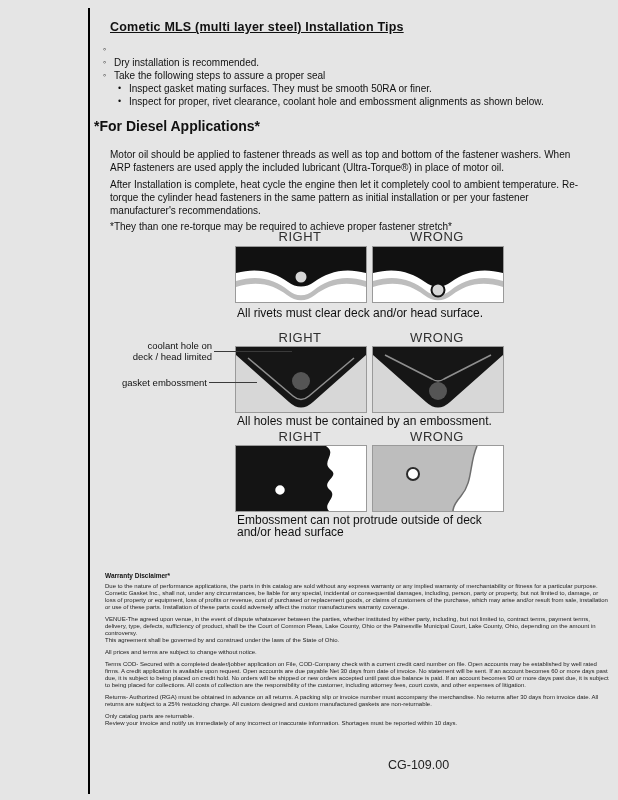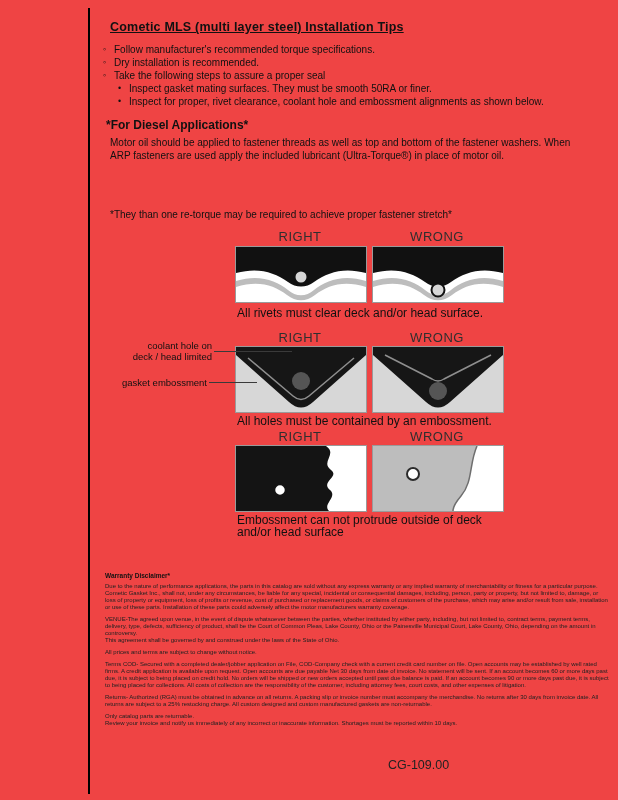--- a/index.html
+++ b/index.html
@@ -1,31 +1,31 @@
 <!DOCTYPE html>
 <html><head>
 <meta charset="utf-8">
 <style>
   * { margin:0; padding:0; box-sizing:border-box; }
   html,body { background:#ffffff; }
   body { font-family:"Liberation Sans","DejaVu Sans",sans-serif; color:#111; }
-  .page { position:relative; width:618px; height:800px; background:#ef4444; overflow:hidden; }
+  .page { position:relative; width:618px; height:800px; background:#e5e5e5; overflow:hidden; }
 
   .rule { position:absolute; left:88px; top:8px; width:2px; height:786px; background:#000; }
 
   .title { position:absolute; left:110px; top:20px; font-size:12.5px; font-weight:bold;
            text-decoration:underline; letter-spacing:0.2px; }
 
   .tips { position:absolute; left:103px; top:43px; width:482px; font-size:10px; }
   .tip { display:flex; line-height:13px; }
   .tip .mk { flex:0 0 11px; width:11px; font-size:9px; }
   .tip.sub { padding-left:15px; }
 
-  .h2 { position:absolute; left:106px; top:118px; font-size:12px; font-weight:bold; }
-  .para { position:absolute; left:110px; width:482px; font-size:10px; line-height:13px; }
+  .h2 { position:absolute; left:94px; top:118px; font-size:14px; font-weight:bold; }
+  .para { position:absolute; left:110px; width:482px; font-size:10px; line-height:13px;margin-top:12px; }
 
   .dg-label { position:absolute; width:130px; text-align:center; font-size:13px; color:#2f2f2f;
               letter-spacing:0.5px; }
   .col-r { left:235px; }
   .col-w { left:372px; }
   .dg { position:absolute; width:130px; border:1px solid #9a9a9a; background:#fff;
         display:block; box-sizing:content-box; }
 
   .caption { position:absolute; left:237px; width:340px; font-size:12px; line-height:12px;
              white-space:pre-line; }
@@ -44,21 +44,20 @@
 
 <div class="page">
 
   <div class="rule"></div>
 
   <h1 class="title">Cometic MLS (multi layer steel) Installation Tips</h1>
 
   <div class="tips">
     <div class="tip">
       <span class="mk">◦</span>
-      <span class="tx">Follow manufacturer's recommended torque specifications.</span>
     </div>
     <div class="tip">
       <span class="mk">◦</span>
       <span class="tx">Dry installation is recommended.</span>
     </div>
     <div class="tip">
       <span class="mk">◦</span>
       <span class="tx">Take the following steps to assure a proper seal</span>
     </div>
     <div class="tip sub">
@@ -66,20 +65,21 @@
       <span class="tx">Inspect gasket mating surfaces.  They must be smooth 50RA or finer.</span>
     </div>
     <div class="tip sub">
       <span class="mk">•</span>
       <span class="tx">Inspect for proper, rivet clearance, coolant hole and embossment alignments as shown below.</span>
     </div>
   </div>
 
   <h2 class="h2">*For Diesel Applications*</h2>
   <p class="para" style="top:136px">Motor oil should be applied to fastener threads as well as top and bottom of the fastener washers. When ARP fasteners are used apply the included lubricant (Ultra-Torque®) in place of motor oil.</p>
+  <p class="para" style="top:166px">After Installation is complete, heat cycle the engine then let it completely cool to ambient temperature. Re-torque the cylinder head fasteners in the same pattern as initial installation or per your fastener manufacturer's recommendations.</p>
   <p class="para" style="top:208px">*They than one re-torque may be required to achieve proper fastener stretch*</p>
 
   <div class="dg-label col-r" style="top:229px">RIGHT</div>
   <div class="dg-label col-w" style="top:229px">WRONG</div>
 
   <svg class="dg col-r" style="top:246px" width="130" height="55" viewBox="0 0 130 55">
     <rect x="0" y="0" width="130" height="55" fill="#ffffff"></rect>
     <path d="M0,34 C22,27 40,33 52,43 C60,50 70,50 78,43 C90,33 108,27 130,34 L130,40 C108,33 92,38 79,48 C70,55 60,55 51,48 C38,38 22,33 0,40 Z" fill="#bdbdbd"></path>
     <path d="M0,0 H130 V26 C108,20 92,25 78,35 C70,41 60,41 52,35 C38,25 22,20 0,26 Z" fill="#111111"></path>
     <circle cx="65" cy="30" r="6.5" fill="#d6d6d6" stroke="#111111" stroke-width="2"></circle>

